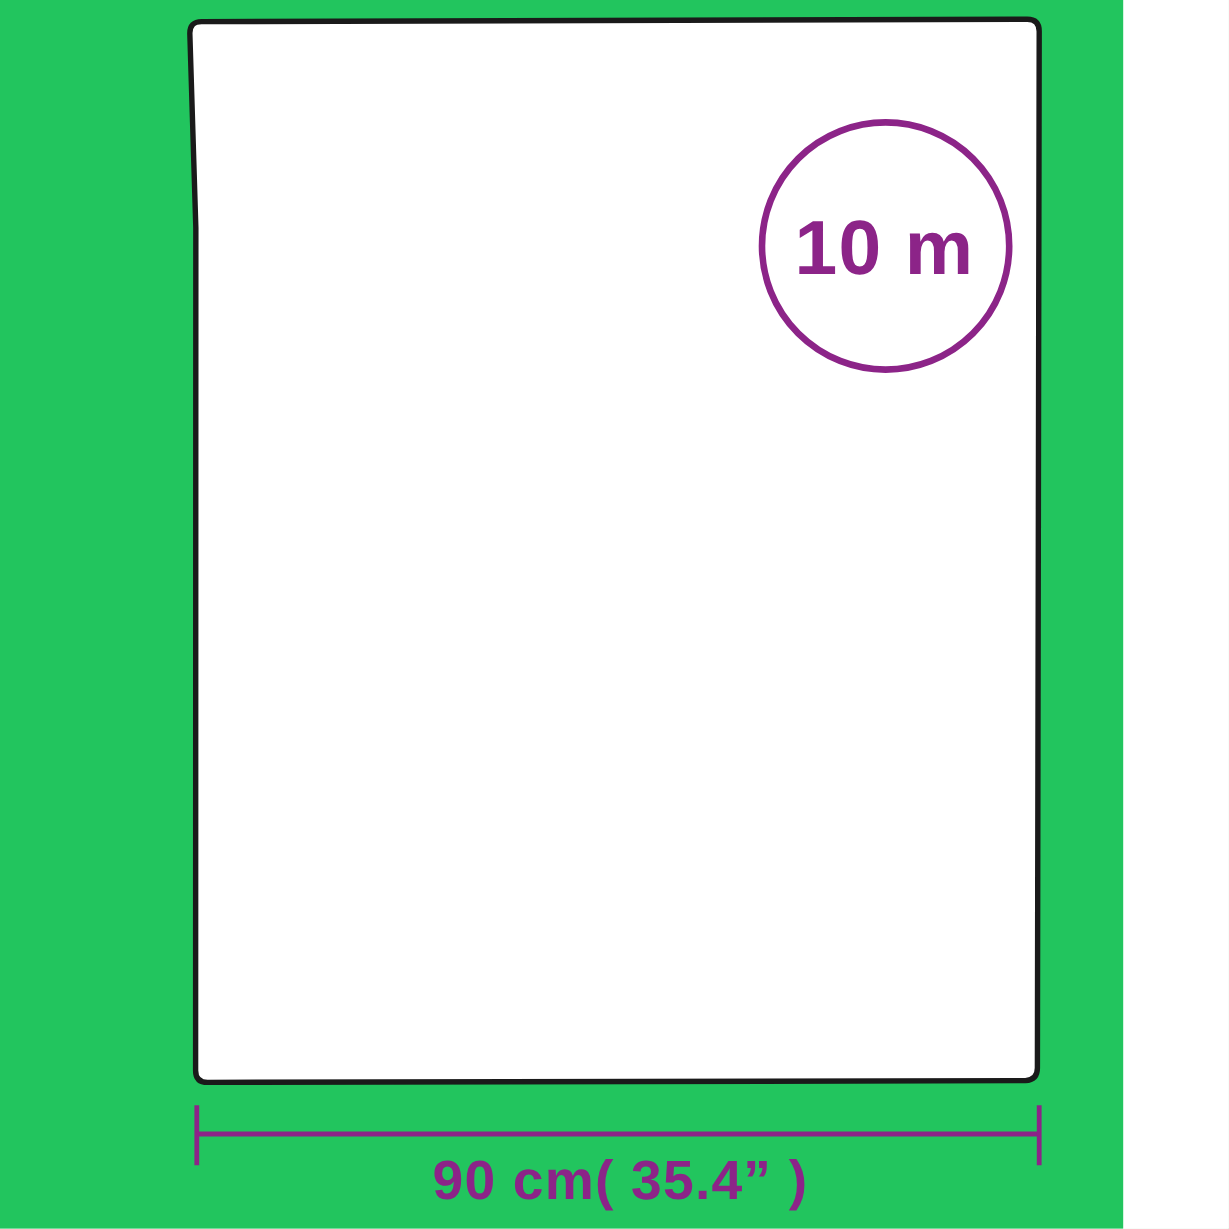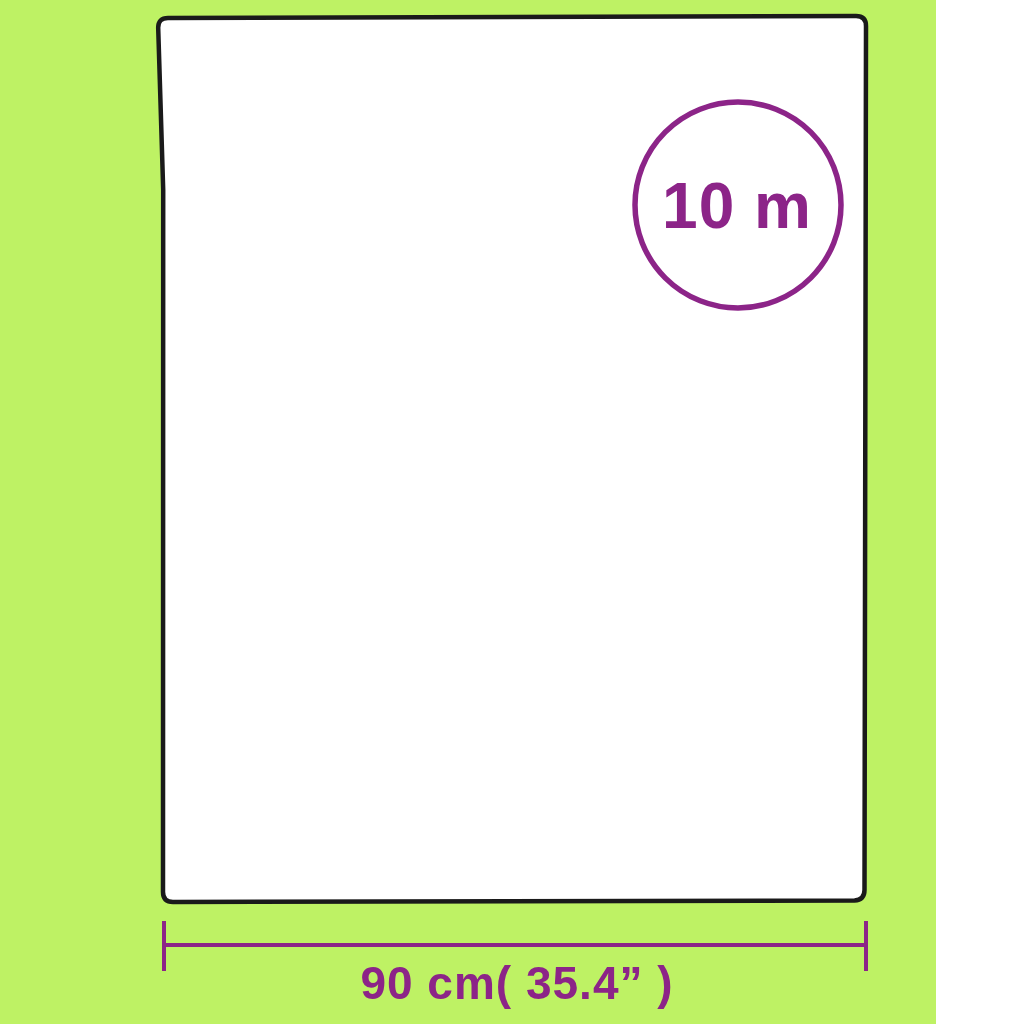--- a/index.html
+++ b/index.html
@@ -4,21 +4,21 @@
 <style>
   html, body {
     margin: 0;
     padding: 0;
     background: #ffffff;
   }
   .canvas {
     position: relative;
     width: 936px;
     height: 1024px;
-    background: #bef264;
+    background: #22c55e;
     overflow: hidden;
     font-family: "Liberation Sans", sans-serif;
   }
   svg {
     display: block;
     width: 1024px;
     height: 1024px;
   }
   .badge-text {
     font-family: "Liberation Sans", "DejaVu Sans", sans-serif;

